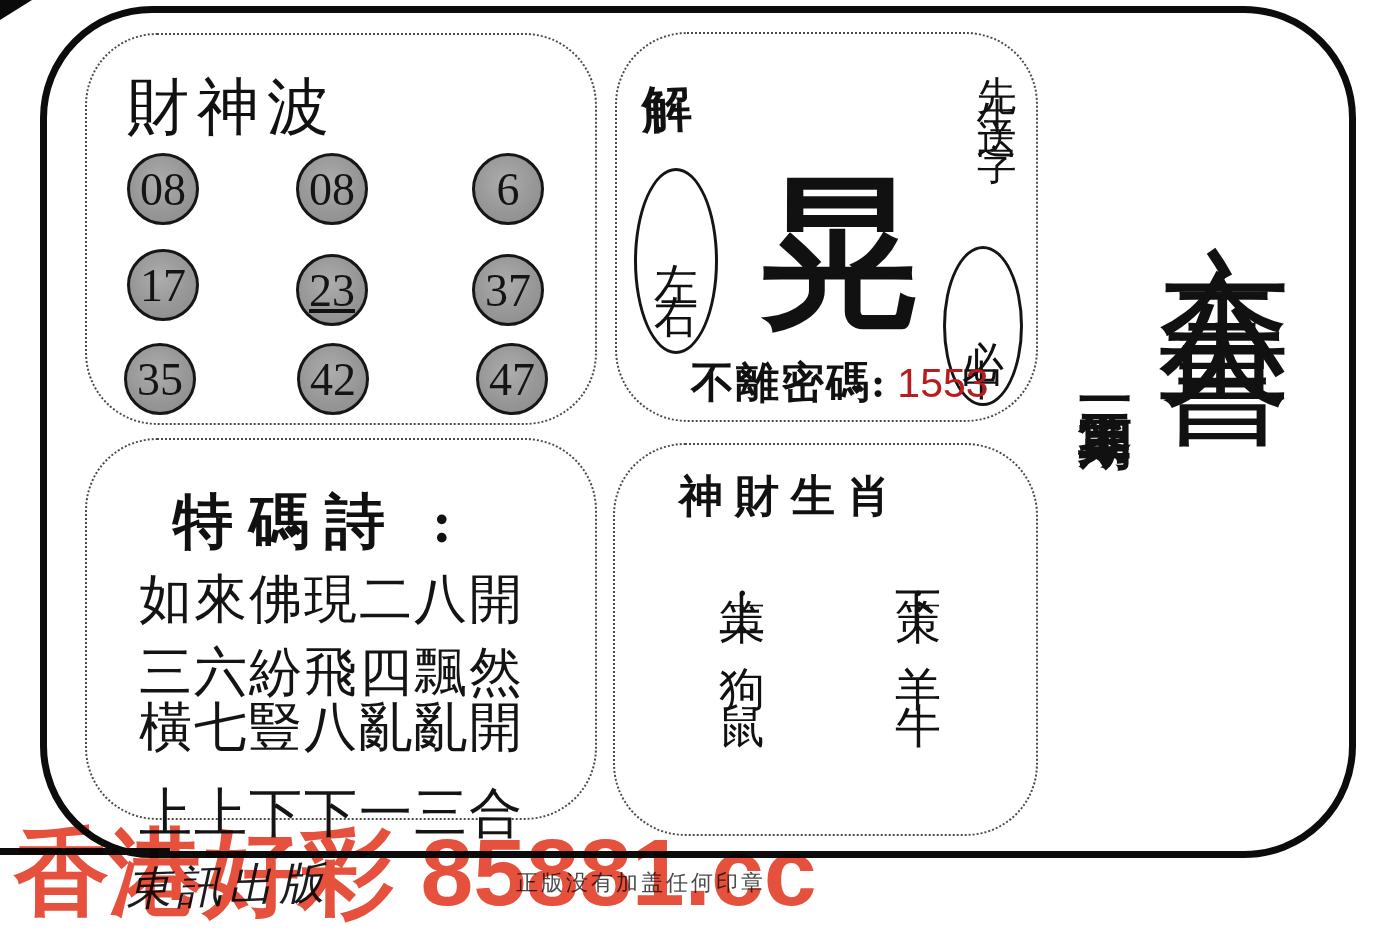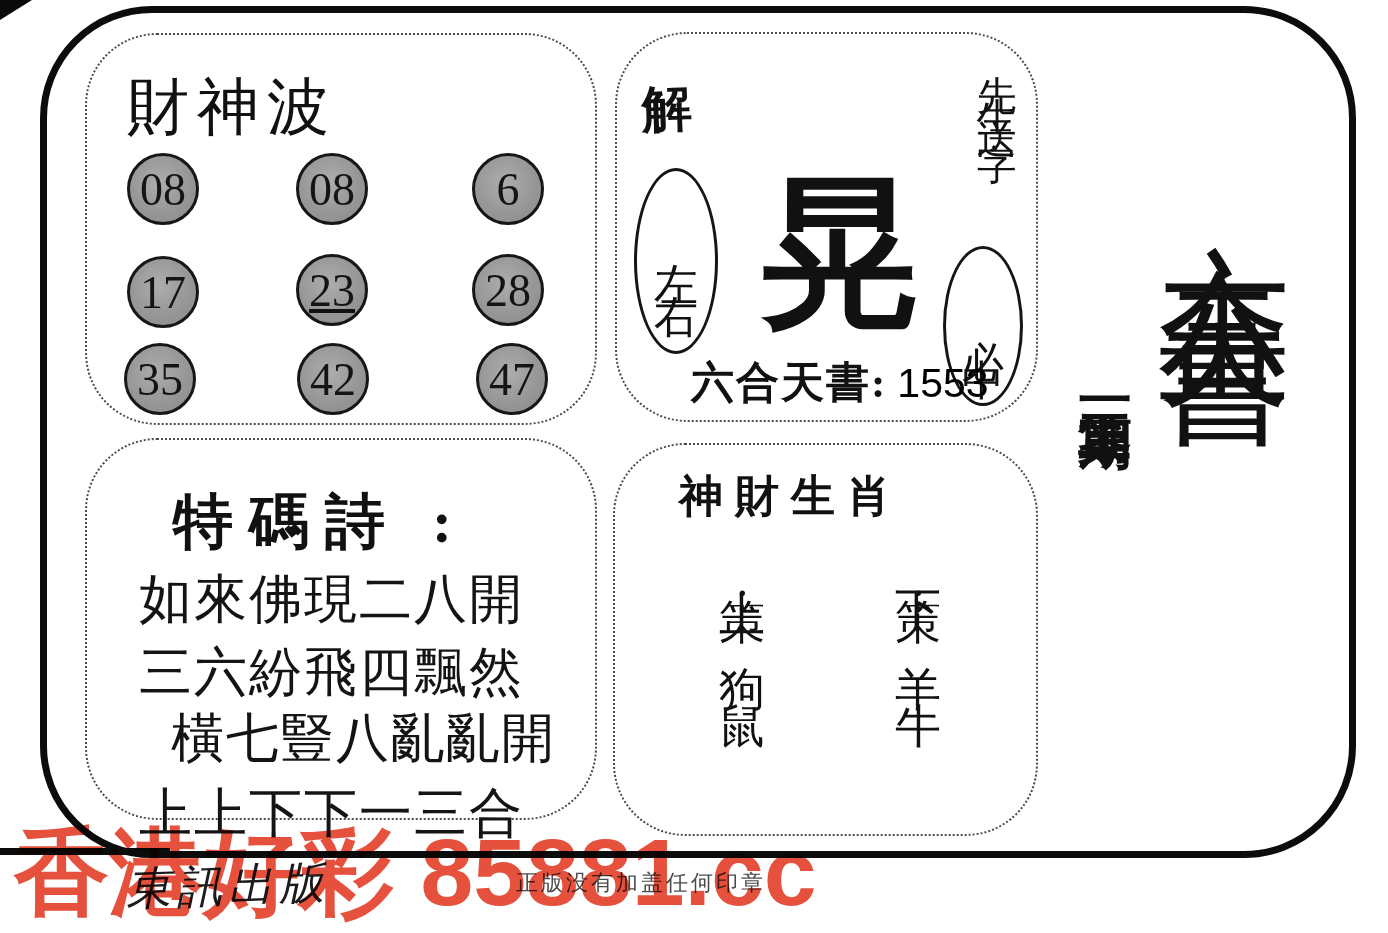--- a/index.html
+++ b/index.html
@@ -45,21 +45,21 @@
     font-size:62px;letter-spacing:8px;white-space:nowrap;
   }
   .num-circle{
     position:absolute;width:72px;height:72px;border-radius:50%;
     box-sizing:border-box;border:3px solid #161616;
     background:radial-gradient(circle at 45% 40%, #adadad 0%, #979797 55%, #8a8a8a 100%);
     display:flex;align-items:center;justify-content:center;
   }
   .num-circle span{font-size:46px;color:#141414;font-family:"Liberation Serif",serif;}
   .nc1{left:40px;top:118px;}  .nc2{left:209px;top:118px;} .nc3{left:385px;top:118px;}
-  .nc4{left:40px;top:221px;justify-content:center;}  .nc5{left:209px;top:219px;text-decoration:underline;} .nc6{left:385px;top:219px;}
+  .nc4{left:40px;top:214px;justify-content:center;}  .nc5{left:209px;top:219px;text-decoration:underline;} .nc6{left:385px;top:219px;}
   .nc7{left:37px;top:308px;}  .nc8{left:210px;top:308px;} .nc9{left:389px;top:308px;}
 
   
   .jie{
     position:absolute;left:25px;top:42px;
     font-size:50px;font-weight:900;transform:rotate(-2deg);
   }
   .oval{
     position:absolute;box-sizing:border-box;border:3px solid #151515;border-radius:50%;
     display:flex;align-items:center;justify-content:center;
@@ -81,33 +81,33 @@
   .sender{
     position:absolute;left:352px;top:10px;height:240px;
     font-size:40px;letter-spacing:22px;
   }
   .code-row{
     position:absolute;left:74px;top:320px;white-space:nowrap;
   }
   .code-label{font-size:43px;font-weight:900;letter-spacing:2px;}
   .code-value{
     font-family:"Liberation Sans",sans-serif;
-    font-size:41px;color:#000000;margin-left:10px;font-weight:400;
+    font-size:41px;color:#b91c1c;margin-left:10px;font-weight:400;
   }
 
   
   .poem-title{
     position:absolute;left:86px;top:42px;
     font-size:60px;font-weight:900;letter-spacing:16px;white-space:nowrap;
   }
   .poem-line{
     position:absolute;left:52px;
     font-size:53px;letter-spacing:2px;white-space:nowrap;color:#141414;
   }
-  .pl1{top:124px;} .pl2{top:197px;} .pl3{top:263px;margin-left:32px;} .pl4{top:338px;}
+  .pl1{top:124px;} .pl2{top:197px;} .pl3{top:252px;} .pl4{top:338px;}
 
   
   .zodiac-title{
     position:absolute;left:64px;top:22px;
     font-size:44px;font-weight:900;letter-spacing:12px;white-space:nowrap;
   }
   .z-col{
     position:absolute;top:110px;height:280px;
     font-size:46px;letter-spacing:8px;
   }
@@ -166,21 +166,21 @@
     <div class="num-circle nc3">
         <span>6</span>
       </div>
     <div class="num-circle nc4">
         <span>17</span>
       </div>
     <div class="num-circle nc5">
         <span>23</span>
       </div>
     <div class="num-circle nc6">
-        <span>28</span>
+        <span>37</span>
       </div>
     <div class="num-circle nc7">
         <span>35</span>
       </div>
     <div class="num-circle nc8">
         <span>42</span>
       </div>
     <div class="num-circle nc9">
         <span>47</span>
       </div>
@@ -190,21 +190,21 @@
     <div class="jie">解</div>
     <div class="oval oval-lr">
       <span class="vert">左右</span>
     </div>
     <div class="big-char">晃</div>
     <div class="sender vert">先生送字</div>
     <div class="oval oval-bz">
       <span class="vert">必中</span>
     </div>
     <div class="code-row">
-      <span class="code-label">六合天書:</span><span class="code-value">1553</span>
+      <span class="code-label">不離密碼:</span><span class="code-value">1553</span>
     </div>
   </div>
 
   <div class="panel p3">
     <div class="poem-title">特碼詩 :</div>
     <div class="poem-line pl2">三六紛飛四飄然</div>
     <div class="poem-line pl1">如來佛現二八開</div>
     <div class="poem-line pl3">橫七豎八亂亂開</div>
     <div class="poem-line pl4">上上下下一三合</div>
   </div>

